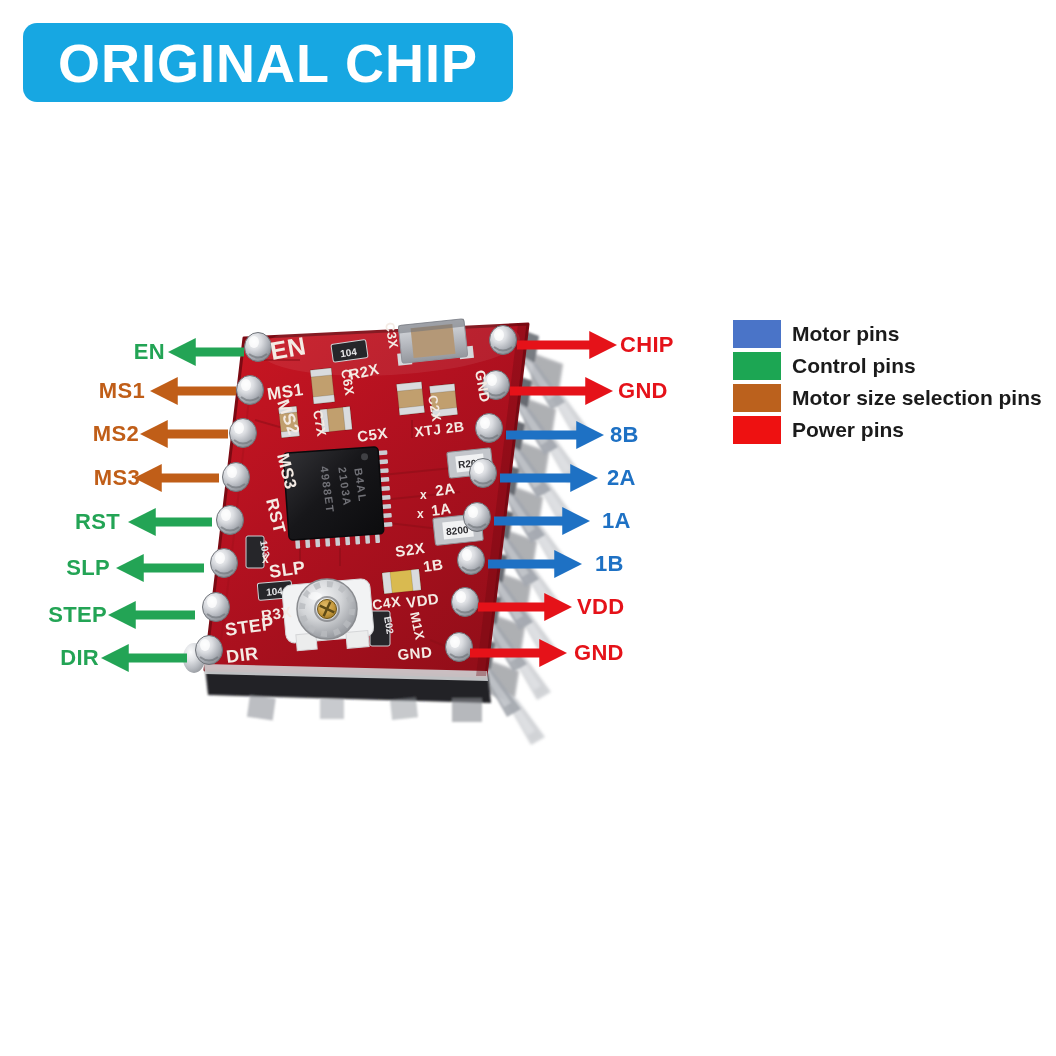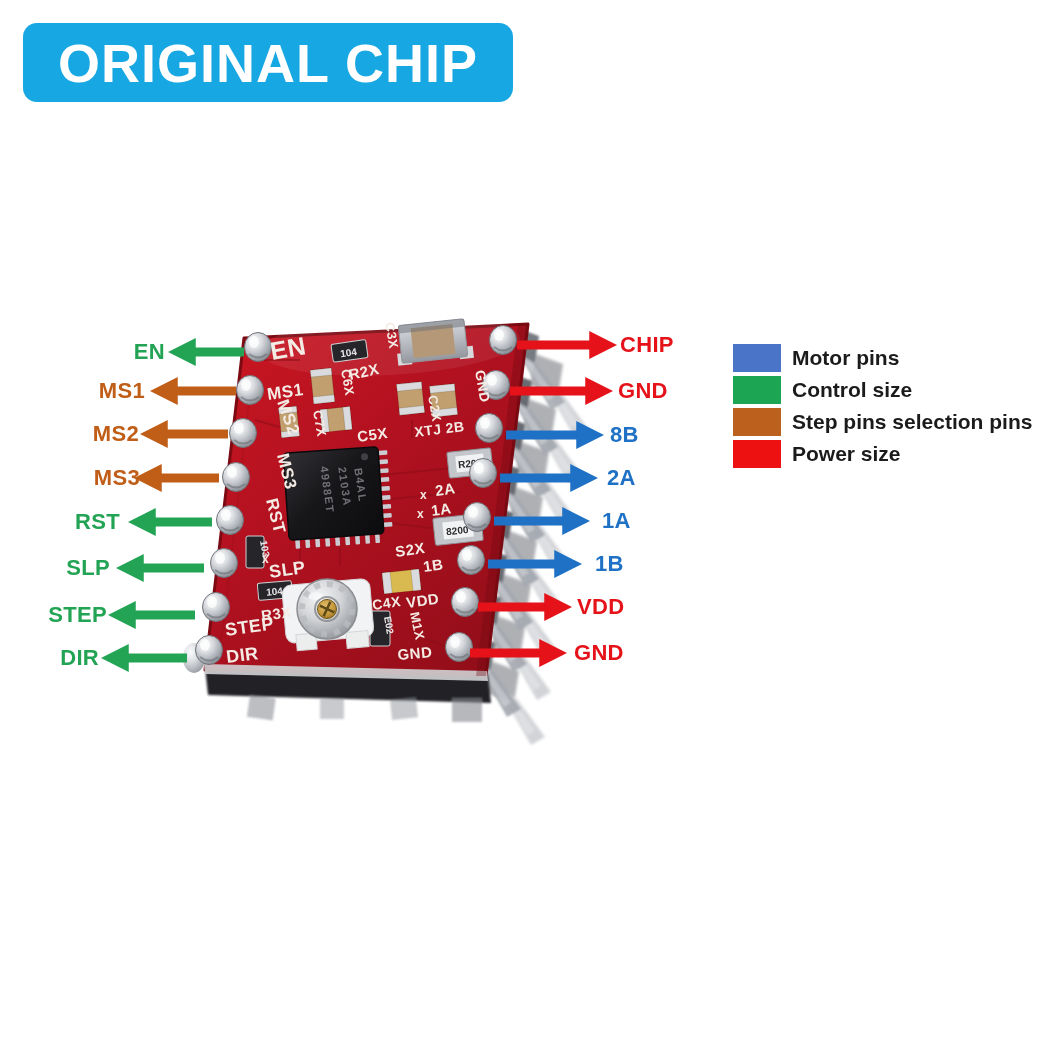--- a/index.html
+++ b/index.html
@@ -11,21 +11,21 @@
   svg.scene{position:absolute;left:0;top:0}
   .pin-label{position:absolute;font-weight:800;font-size:22px;line-height:26px;letter-spacing:.3px;white-space:nowrap}
   .lal{left:0;text-align:right}
   .c-green{color:var(--green)} .c-orange{color:var(--orange)}
   .c-red{color:var(--red)}     .c-blue{color:var(--blue)}
   .ar{fill:none;stroke-width:9}
   .ar-green{stroke:var(--green)} .ar-orange{stroke:var(--orange)}
   .ar-red{stroke:var(--red)}     .ar-blue{stroke:var(--blue)}
   .mh-green{fill:var(--green)} .mh-orange{fill:var(--orange)}
   .mh-red{fill:var(--red)}     .mh-blue{fill:var(--blue)}
-  .legend{position:absolute;left:733px;top:344px}
+  .legend{position:absolute;left:733px;top:320px}
   .legend-row{display:flex;align-items:center;height:28px;margin-bottom:4px}
   .swatch{width:48px;height:28px;flex:0 0 48px}
   .sw0{background:var(--legend-blue)} .sw1{background:var(--legend-green)}
   .sw2{background:var(--legend-orange)} .sw3{background:var(--legend-red)}
   .legend-label{margin-left:11px;font-size:21px;font-weight:700;color:var(--ink);white-space:nowrap}
   .silk{fill:#f4ebe4;font-weight:700;letter-spacing:.5px;font-family:"Liberation Sans",sans-serif}
   .ptxt{font-weight:700;font-family:"Liberation Sans",sans-serif}
 </style>
 </head>
 <body>
@@ -365,25 +365,25 @@
   <span class="pin-label c-red" style="left:577px;top:594px">VDD</span>
   <span class="pin-label c-red" style="left:574px;top:640px">GND</span>
 
   <div class="legend">
     <div class="legend-row">
       <div class="swatch sw0"></div>
       <div class="legend-label">Motor pins</div>
     </div>
     <div class="legend-row">
       <div class="swatch sw1"></div>
-      <div class="legend-label">Control size</div>
+      <div class="legend-label">Control pins</div>
     </div>
     <div class="legend-row">
       <div class="swatch sw2"></div>
-      <div class="legend-label">Step pins selection pins</div>
+      <div class="legend-label">Motor size selection pins</div>
     </div>
     <div class="legend-row">
       <div class="swatch sw3"></div>
-      <div class="legend-label">Power size</div>
+      <div class="legend-label">Power pins</div>
     </div>
   </div>
 
 </div>
 
 </body></html>

